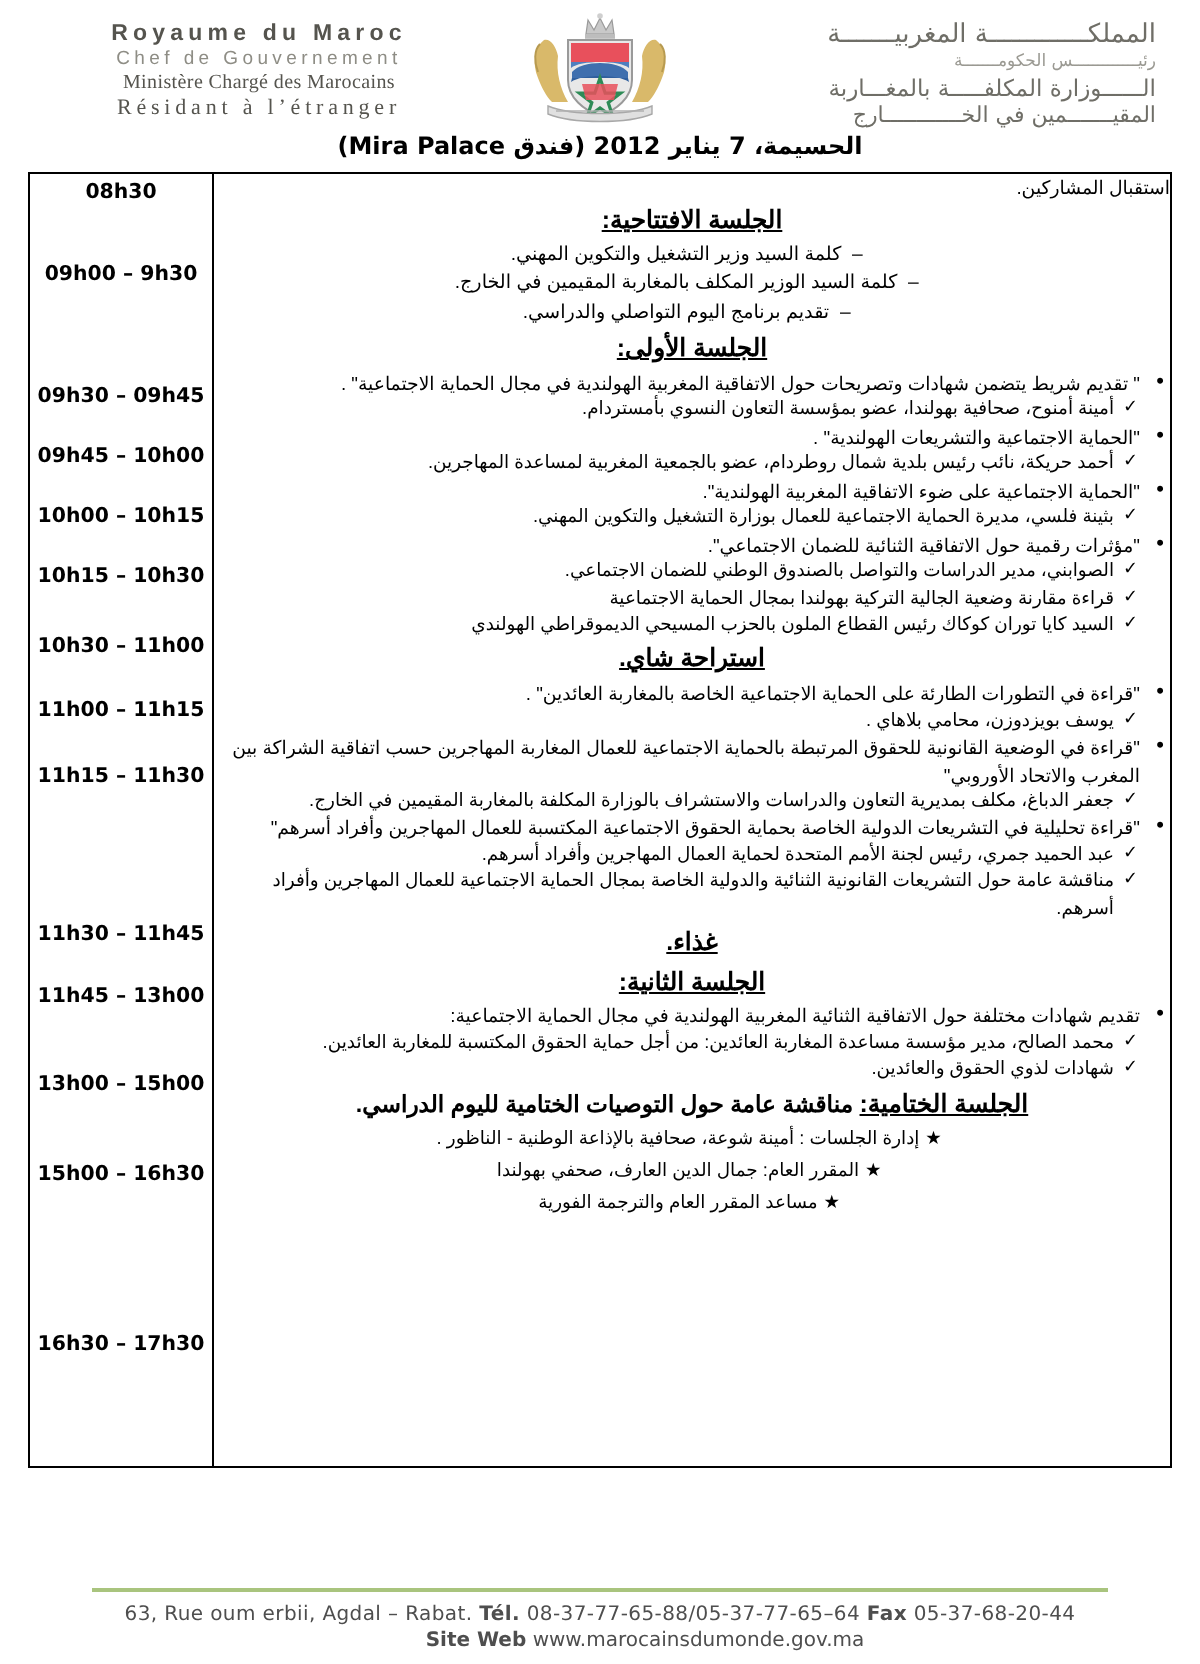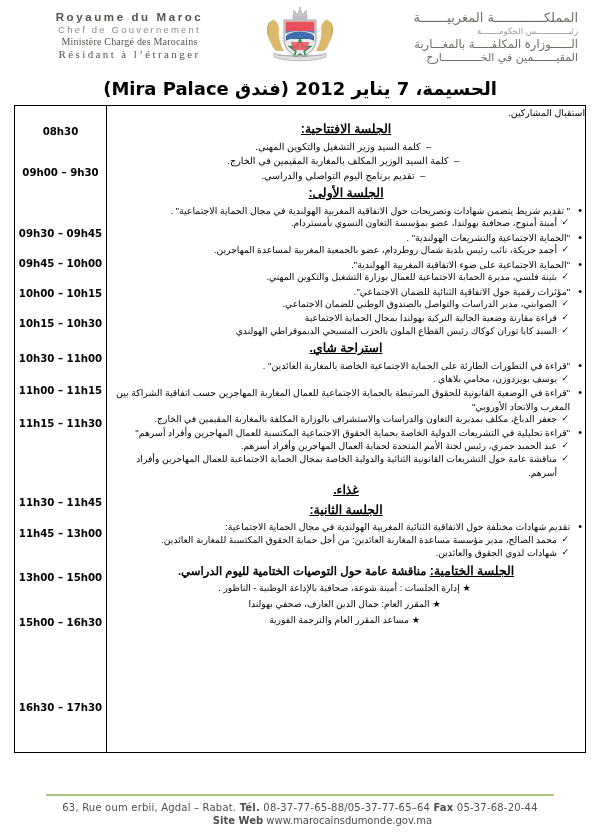--- a/index.html
+++ b/index.html
@@ -88,23 +88,23 @@
   .titleblock .t-main {
     font-family: "DejaVu Sans", sans-serif;
     font-weight: bold;
     font-size: 13.2px;
     line-height: 1.45;
     color: #000;
   }
   .titleblock .t-sub {
     font-family: "DejaVu Sans", sans-serif;
     font-weight: bold;
-    font-size: 18px;
+    font-size: 12px;
     color: #000;
-    margin-top: 14px;
+    margin-top: 2px;
   }
 
   
   .tbl-wrap { padding: 2px 14px 0 14px; }
   table.prog {
     width: 100%;
     border-collapse: collapse;
     table-layout: fixed;
     direction: rtl;
   }
@@ -124,21 +124,21 @@
   }
   .time-cell {
     font-family: "DejaVu Sans", sans-serif;
     font-weight: bold;
     font-size: 10.2px;
     text-align: center;
     color: #000;
     white-space: nowrap;
   }
   .time-list { position: relative; }
-  .time-list .time-cell { position: absolute; left: 0; right: 0; margin-top: 16px; }
+  .time-list .time-cell { position: absolute; left: 0; right: 0; }
 
   
   .ar {
     font-family: Liberation Sans, sans-serif;
     direction: rtl;
     color: #000;
   }
   .plain { font-size: 9.4px; line-height: 1.42; text-align: right; }
   .sec-head {
     font-size: 12.4px;

